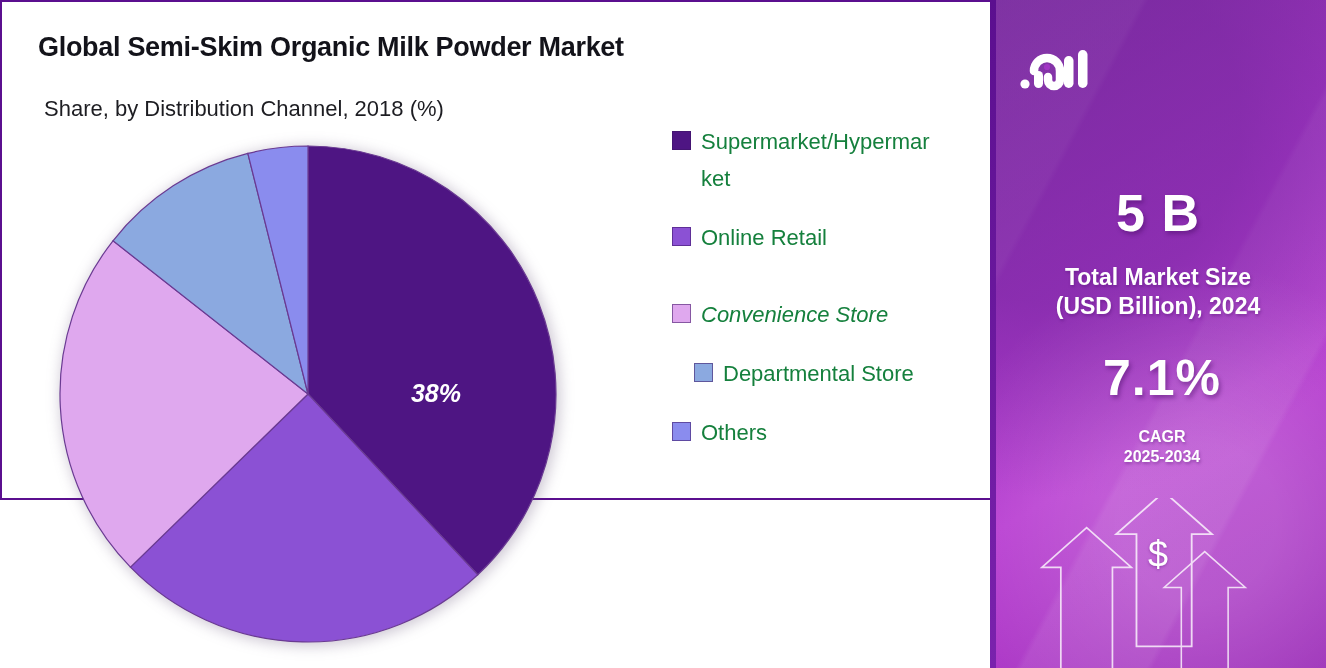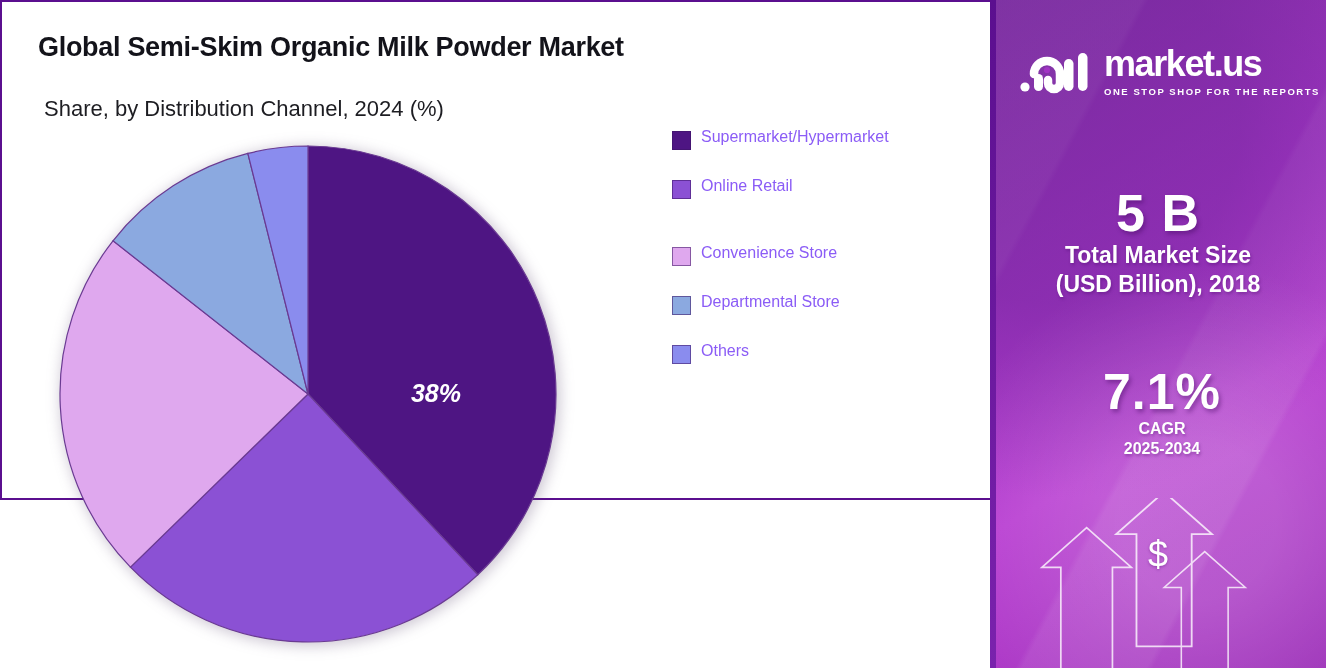--- a/index.html
+++ b/index.html
@@ -76,23 +76,23 @@
     margin-bottom: 22px;
   }
   .legend-swatch {
     width: 19px; height: 19px;
     flex: 0 0 19px;
     margin-top: 7px;
     margin-right: 10px;
     border: 1px solid rgba(60,20,100,0.55);
   }
   .legend-label {
-    font-size: 16px;
+    font-size: 22px;
     line-height: 1.68;
-    color: #8b5cf6;
+    color: #15803d;
     font-weight: 400;
     word-break: break-word;
   }
 
   
   .brand-panel {
     position: relative;
     width: 336px; height: 668px;
     overflow: hidden;
     background:
@@ -149,25 +149,25 @@
     color: #ffffff;
     letter-spacing: 1px;
     text-shadow: 2px 3px 4px rgba(70,10,100,0.45);
     line-height: 1.05;
   }
   .stat-caption {
     font-size: 23px;
     font-weight: bold;
     color: #ffffff;
     line-height: 1.28;
-    margin-top: 0;
+    margin-top: 22px;
     text-shadow: 1px 2px 3px rgba(70,10,100,0.35);
   }
   .stat-size { top: 186px; }
-  .stat-cagr { top: 366px; padding-left: 8px; }
+  .stat-cagr { top: 352px; padding-left: 8px; }
   .stat-cagr .stat-value { font-size: 50px; }
   .stat-cagr .stat-caption { font-size: 16px; }
 
   .arrows-layer {
     position: absolute;
     left: 0; bottom: 0;
     width: 336px; height: 170px;
     z-index: 3;
     opacity: 0.92;
   }
@@ -184,21 +184,21 @@
   }
 </style>
 </head>
 <body>
 
 <div id="root">
 
   <section class="chart-panel">
 
     <h1 class="chart-title">Global Semi-Skim Organic Milk Powder Market</h1>
-    <h2 class="chart-subtitle">Share, by Distribution Channel, 2024 (%)</h2>
+    <h2 class="chart-subtitle">Share, by Distribution Channel, 2018 (%)</h2>
 
     <div class="pie-wrap">
       <div class="pie-shadow"></div>
       <svg class="pie-svg" width="520" height="520" viewBox="0 0 520 520">
         <g id="pie-slices">
             <path d="M 260 260 L 260.00 12.00 A 248 248 0 0 1 429.77 440.78 Z" fill="#4E1583" stroke="#6a3a92" stroke-width="1.2"></path>
             <path d="M 260 260 L 429.77 440.78 A 248 248 0 0 1 82.45 433.15 Z" fill="#8B51D4" stroke="#6a3a92" stroke-width="1.2"></path>
             <path d="M 260 260 L 82.45 433.15 A 248 248 0 0 1 65.00 106.77 Z" fill="#DFA8EE" stroke="#6a3a92" stroke-width="1.2"></path>
             <path d="M 260 260 L 65.00 106.77 A 248 248 0 0 1 199.84 19.41 Z" fill="#8BA9E0" stroke="#6a3a92" stroke-width="1.2"></path>
             <path d="M 260 260 L 199.84 19.41 A 248 248 0 0 1 260.00 12.00 Z" fill="#8A8CEE" stroke="#6a3a92" stroke-width="1.2"></path>
@@ -209,25 +209,25 @@
 
     <div class="legend">
       <div class="legend-item">
         <span class="legend-swatch" style="background: rgb(78, 21, 131);"></span>
         <span class="legend-label">Supermarket/Hypermarket</span>
       </div>
       <div class="legend-item">
         <span class="legend-swatch" style="background: rgb(139, 81, 212);"></span>
         <span class="legend-label">Online Retail</span>
       </div>
-      <div class="legend-item" style="margin-top:40px;">
+      <div class="legend-item" style="margin-top:40px;font-style:italic;">
         <span class="legend-swatch" style="background: rgb(223, 168, 238);"></span>
         <span class="legend-label">Convenience Store</span>
       </div>
-      <div class="legend-item" style="margin-top:22px;">
+      <div class="legend-item" style="margin-top:22px;margin-left:22px;">
         <span class="legend-swatch" style="background: rgb(139, 169, 224);"></span>
         <span class="legend-label">Departmental Store</span>
       </div>
       <div class="legend-item" style="margin-top:5px;">
         <span class="legend-swatch" style="background: rgb(138, 140, 238);"></span>
         <span class="legend-label">Others</span>
       </div>
     </div>
   </section>
 
@@ -249,31 +249,27 @@
         <svg class="logo-mark" width="72" height="46" viewBox="0 0 72 46">
           <g fill="#ffffff">
             <circle cx="5" cy="38" r="4.6"></circle>
             <rect x="14" y="25" width="9" height="17" rx="4.5"></rect>
             <path d="M14 25 a13 13 0 0 1 26 0 v9 a6 6 0 0 1 -12 0 v-3" fill="none" stroke="#ffffff" stroke-width="8.5" stroke-linecap="round"></path>
             <rect x="44" y="10" width="9.5" height="32" rx="4.7"></rect>
             <rect x="58" y="4" width="9.5" height="38" rx="4.7"></rect>
             <circle cx="27" cy="21" r="3.1" fill="#a235c4"></circle>
           </g>
         </svg>
-        <div class="logo-text-block">
-          <div class="logo-word">market.us</div>
-          <div class="logo-tag">ONE STOP SHOP FOR THE REPORTS</div>
-        </div>
       </div>
 
       <div class="stat-block stat-size">
         <div class="stat-value">5 B</div>
         <div class="stat-caption">
           <div>Total Market Size</div>
-          <div>(USD Billion), 2018</div>
+          <div>(USD Billion), 2024</div>
         </div>
       </div>
 
       <div class="stat-block stat-cagr">
         <div class="stat-value">7.1%</div>
         <div class="stat-caption">
           <div>CAGR</div>
           <div>2025-2034</div>
         </div>
       </div>

